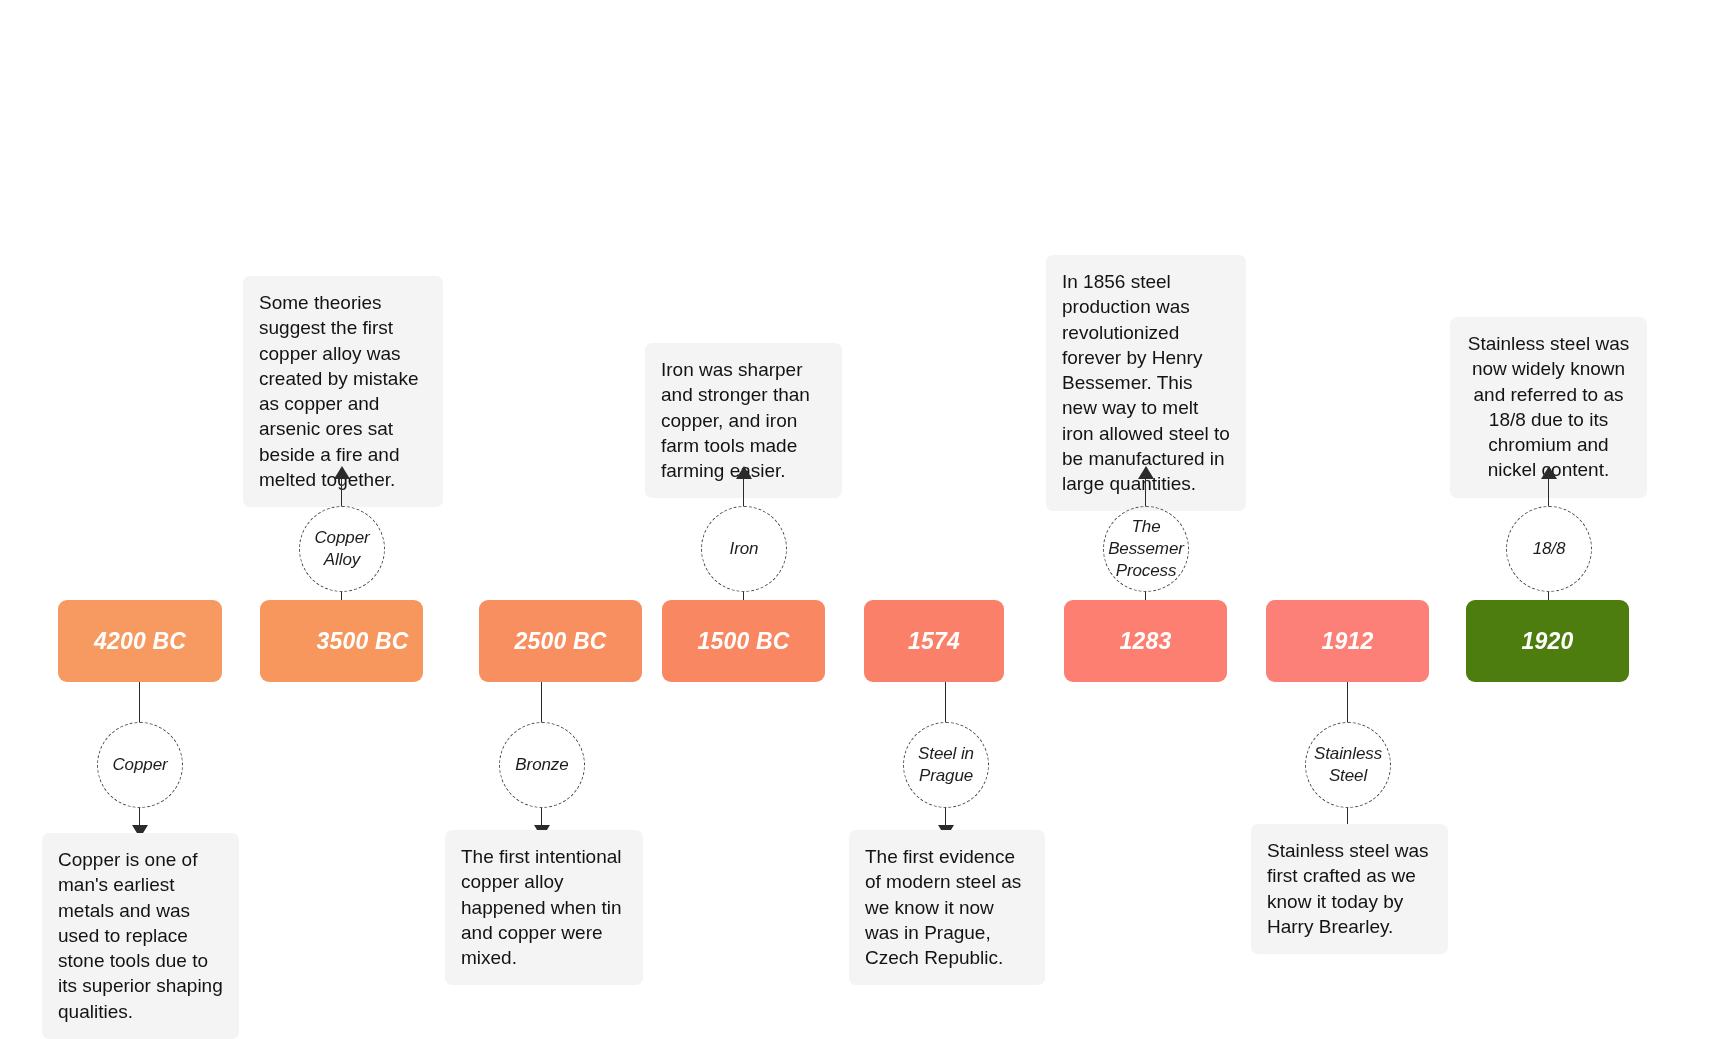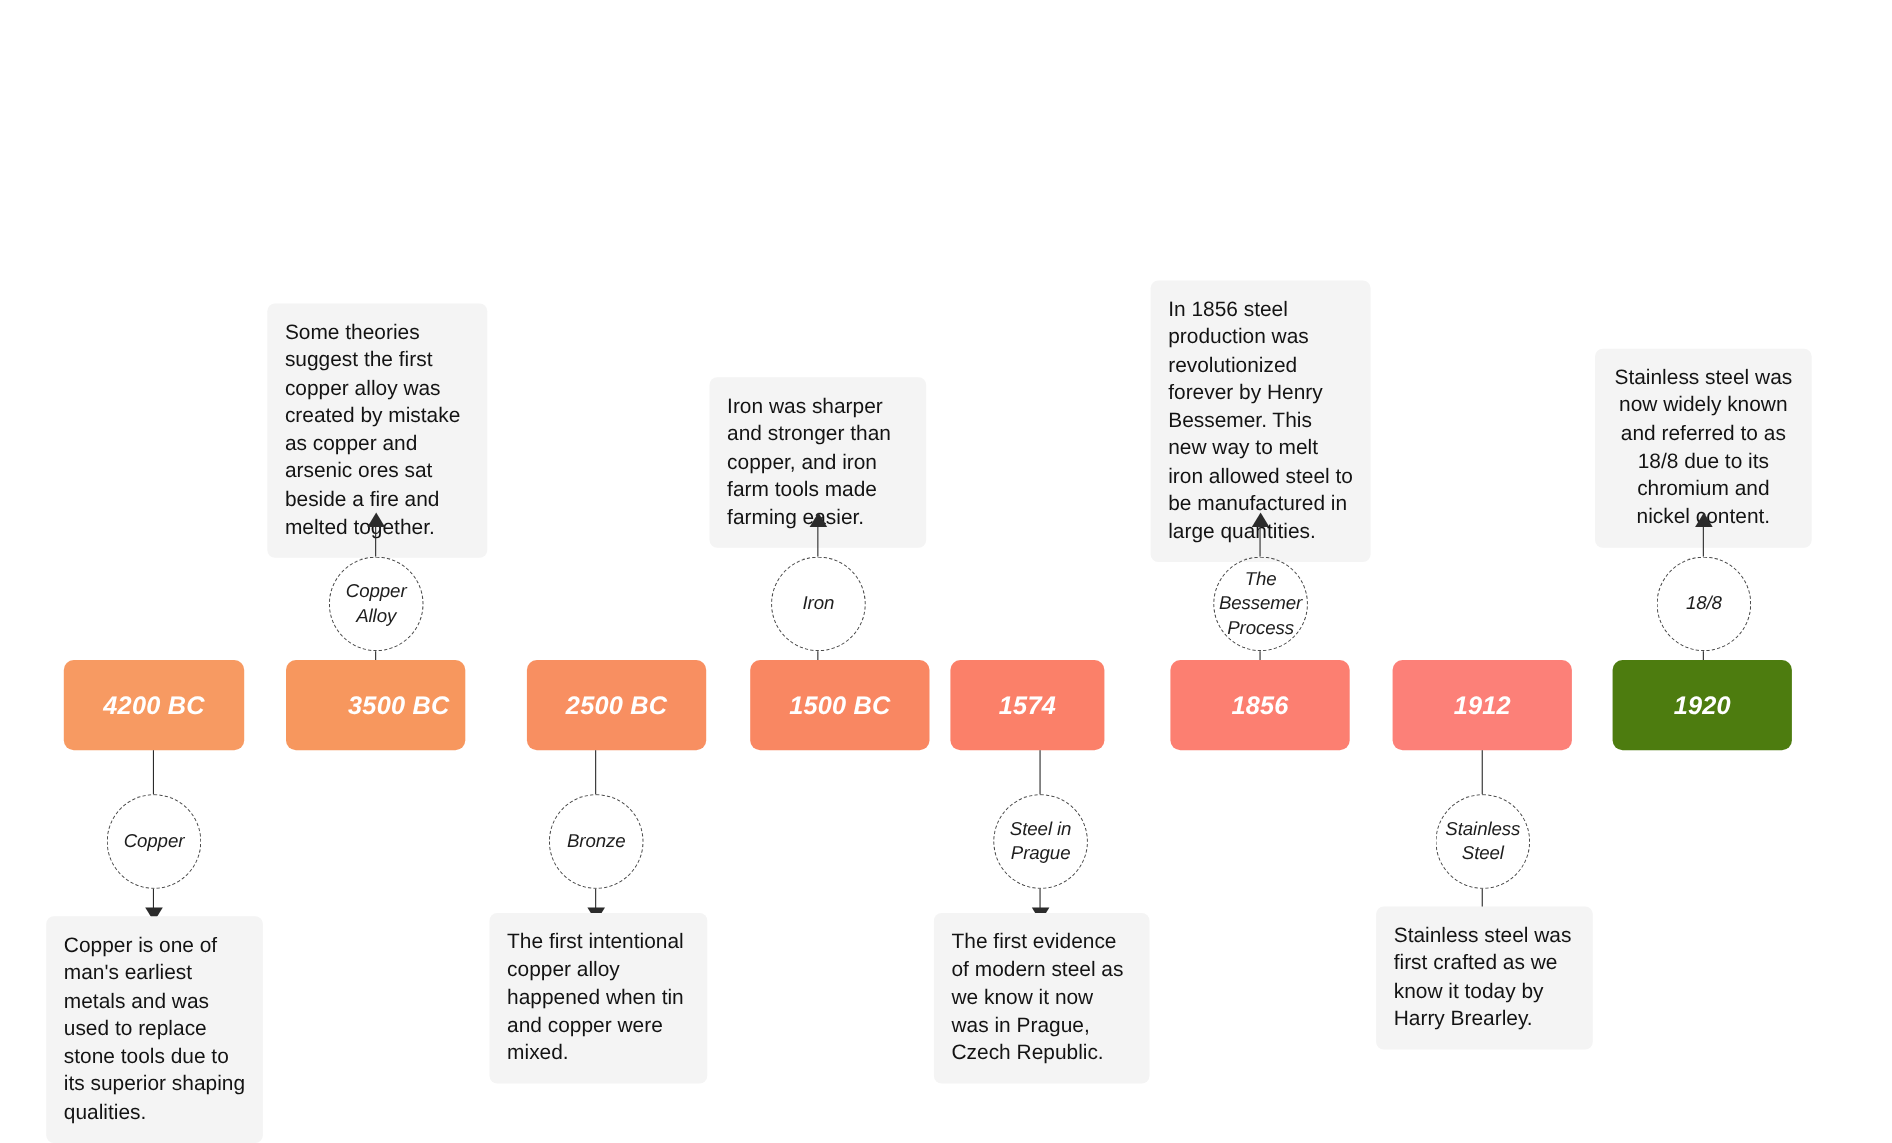--- a/index.html
+++ b/index.html
@@ -146,21 +146,21 @@
 
   <div class="note" style="left:645px; top:343px; width:197px;">
     <span>Iron was sharper and stronger than copper, and iron farm tools made farming easier.</span>
   </div>
   <div class="arrowhead up" style="left:736px; top:466px;"></div>
   <div class="conn" style="left:743px; top:478px; height:28px;"></div>
   <div class="node-circle" style="left:701px; top:506px;justify-content:center;">
     <span class="node-label">Iron</span>
   </div>
   <div class="conn" style="left:743px; top:592px; height:8px;"></div>
-  <div class="date-box" style="left:662px; top:600px; width:163px; background:#f98762;margin-left:20px;">
+  <div class="date-box" style="left:662px; top:600px; width:163px; background:#f98762;">
     <span>1500 BC</span>
   </div>
 
   <div class="date-box" style="left:864px; top:600px; width:140px; background:#fb8069;">
     <span>1574</span>
   </div>
   <div class="conn" style="left:945px; top:682px; height:40px;"></div>
   <div class="node-circle" style="left:903px; top:722px;">
     <span class="node-label wrap2">Steel in Prague</span>
   </div>
@@ -173,21 +173,21 @@
   <div class="note" style="left:1046px; top:255px; width:200px;">
     <span>In 1856 steel production was revolutionized forever by Henry Bessemer. This new way to melt iron allowed steel to be manufactured in large quantities.</span>
   </div>
   <div class="arrowhead up" style="left:1138px; top:466px;"></div>
   <div class="conn" style="left:1145px; top:478px; height:28px;"></div>
   <div class="node-circle" style="left:1103px; top:506px;">
     <span class="node-label wrap3">The Bessemer Process</span>
   </div>
   <div class="conn" style="left:1145px; top:592px; height:8px;"></div>
   <div class="date-box" style="left:1064px; top:600px; width:163px; background:#fc7f71;">
-    <span>1856</span>
+    <span>1283</span>
   </div>
 
   <div class="date-box" style="left:1266px; top:600px; width:163px; background:#fc8078;">
     <span>1912</span>
   </div>
   <div class="conn" style="left:1347px; top:682px; height:40px;"></div>
   <div class="node-circle" style="left:1305px; top:722px;">
     <span class="node-label wrap2">Stainless Steel</span>
   </div>
   <div class="conn" style="left:1347px; top:808px; height:30px;"></div>

